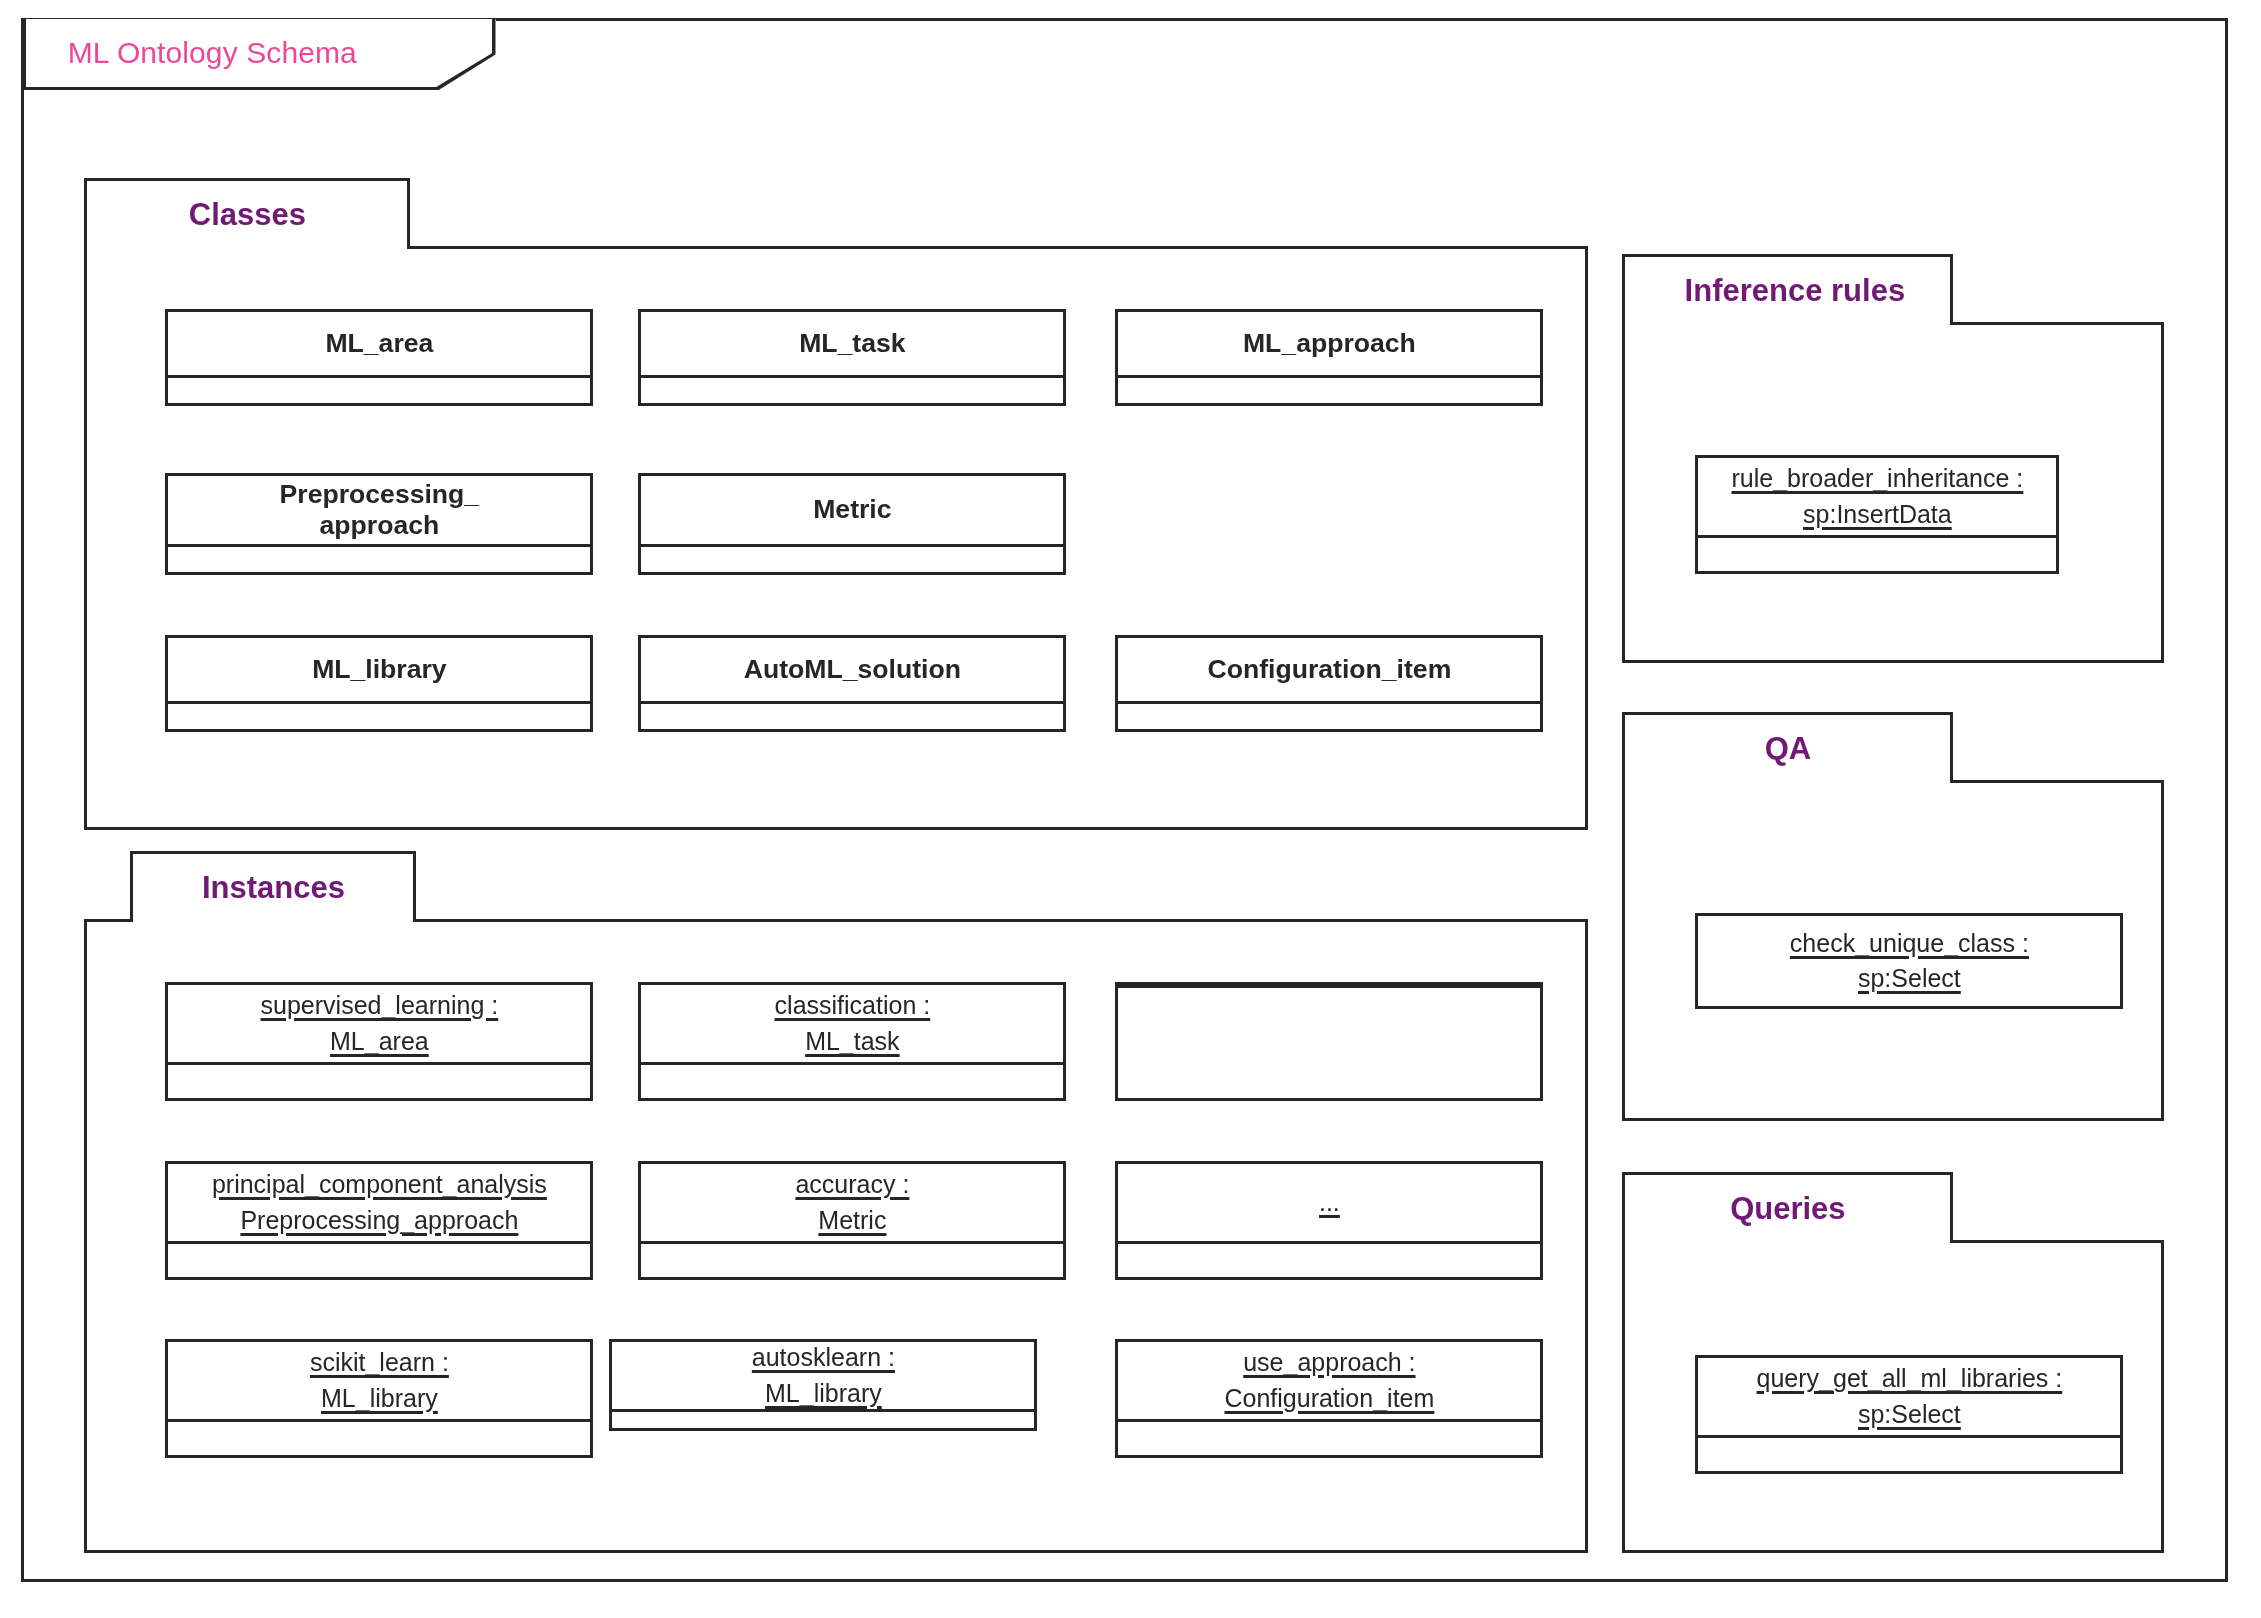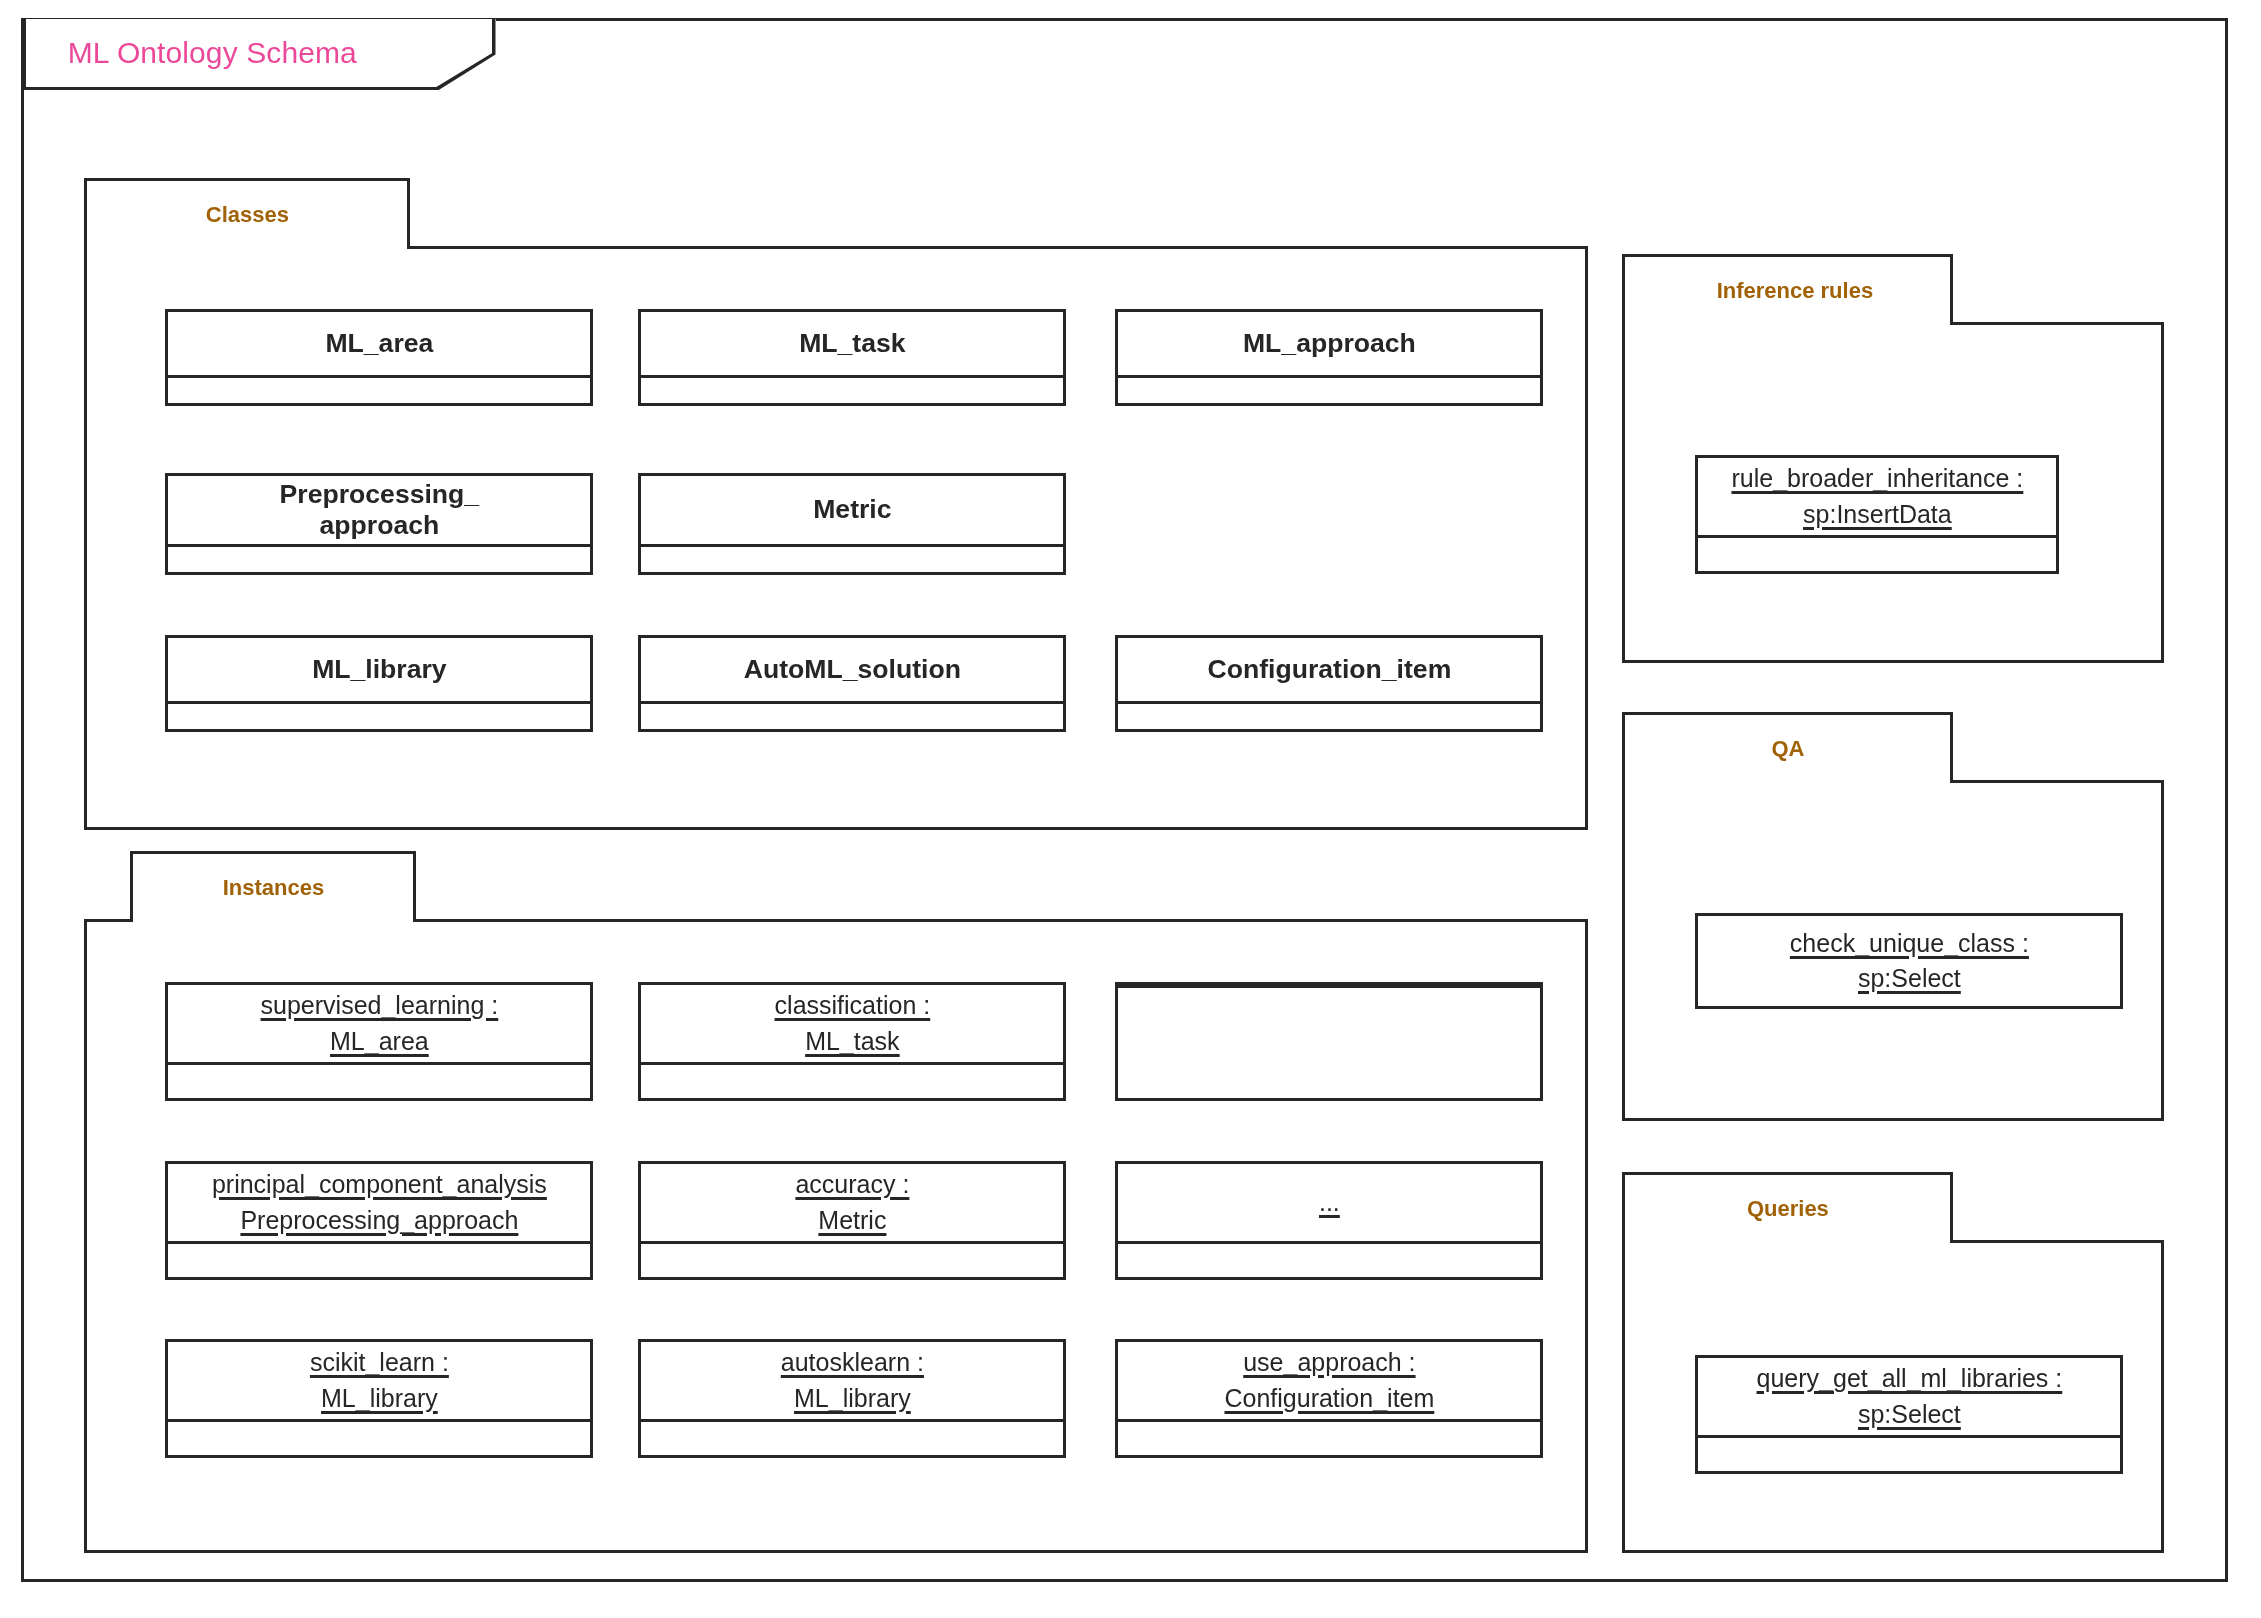--- a/index.html
+++ b/index.html
@@ -61,23 +61,23 @@
     border: 3.2px solid #262626;
     border-bottom: none;
     background: #ffffff;
     display: flex;
     align-items: center;
     justify-content: center;
     z-index: 3;
   }
   .package .pkg-tab.tab-left { justify-content: center; padding-left: 14px; }
   .package .pkg-tab-label {
-    font-size: 22px;
+    font-size: 31px;
     font-weight: bold;
-    color: #a16207;
+    color: #701a75;
     white-space: nowrap;
   }
   .package .pkg-body {
     position: absolute;
     left: 0; right: 0; bottom: 0;
     border: 3.2px solid #262626;
     background: #ffffff;
   }
 
   
@@ -248,21 +248,21 @@
 
       <div class="uml-box inst" style="left:78px; top:417px; width:428px; height:119px;">
         <div class="uml-name">
           <span class="stack">
             <span class="u">scikit_learn :</span>
             <span class="u">ML_library</span>
           </span>
         </div>
         <div class="uml-attrs"></div>
       </div>
-      <div class="uml-box inst" style="left:551px; top:417px; width:428px; height:119px;">
+      <div class="uml-box inst" style="left:522px; top:417px; width:428px; height:92px;">
         <div class="uml-name">
           <span class="stack">
             <span class="u">autosklearn :</span>
             <span class="u">ML_library</span>
           </span>
         </div>
         <div class="uml-attrs"></div>
       </div>
       <div class="uml-box inst" style="left:1028px; top:417px; width:428px; height:119px;">
         <div class="uml-name">

